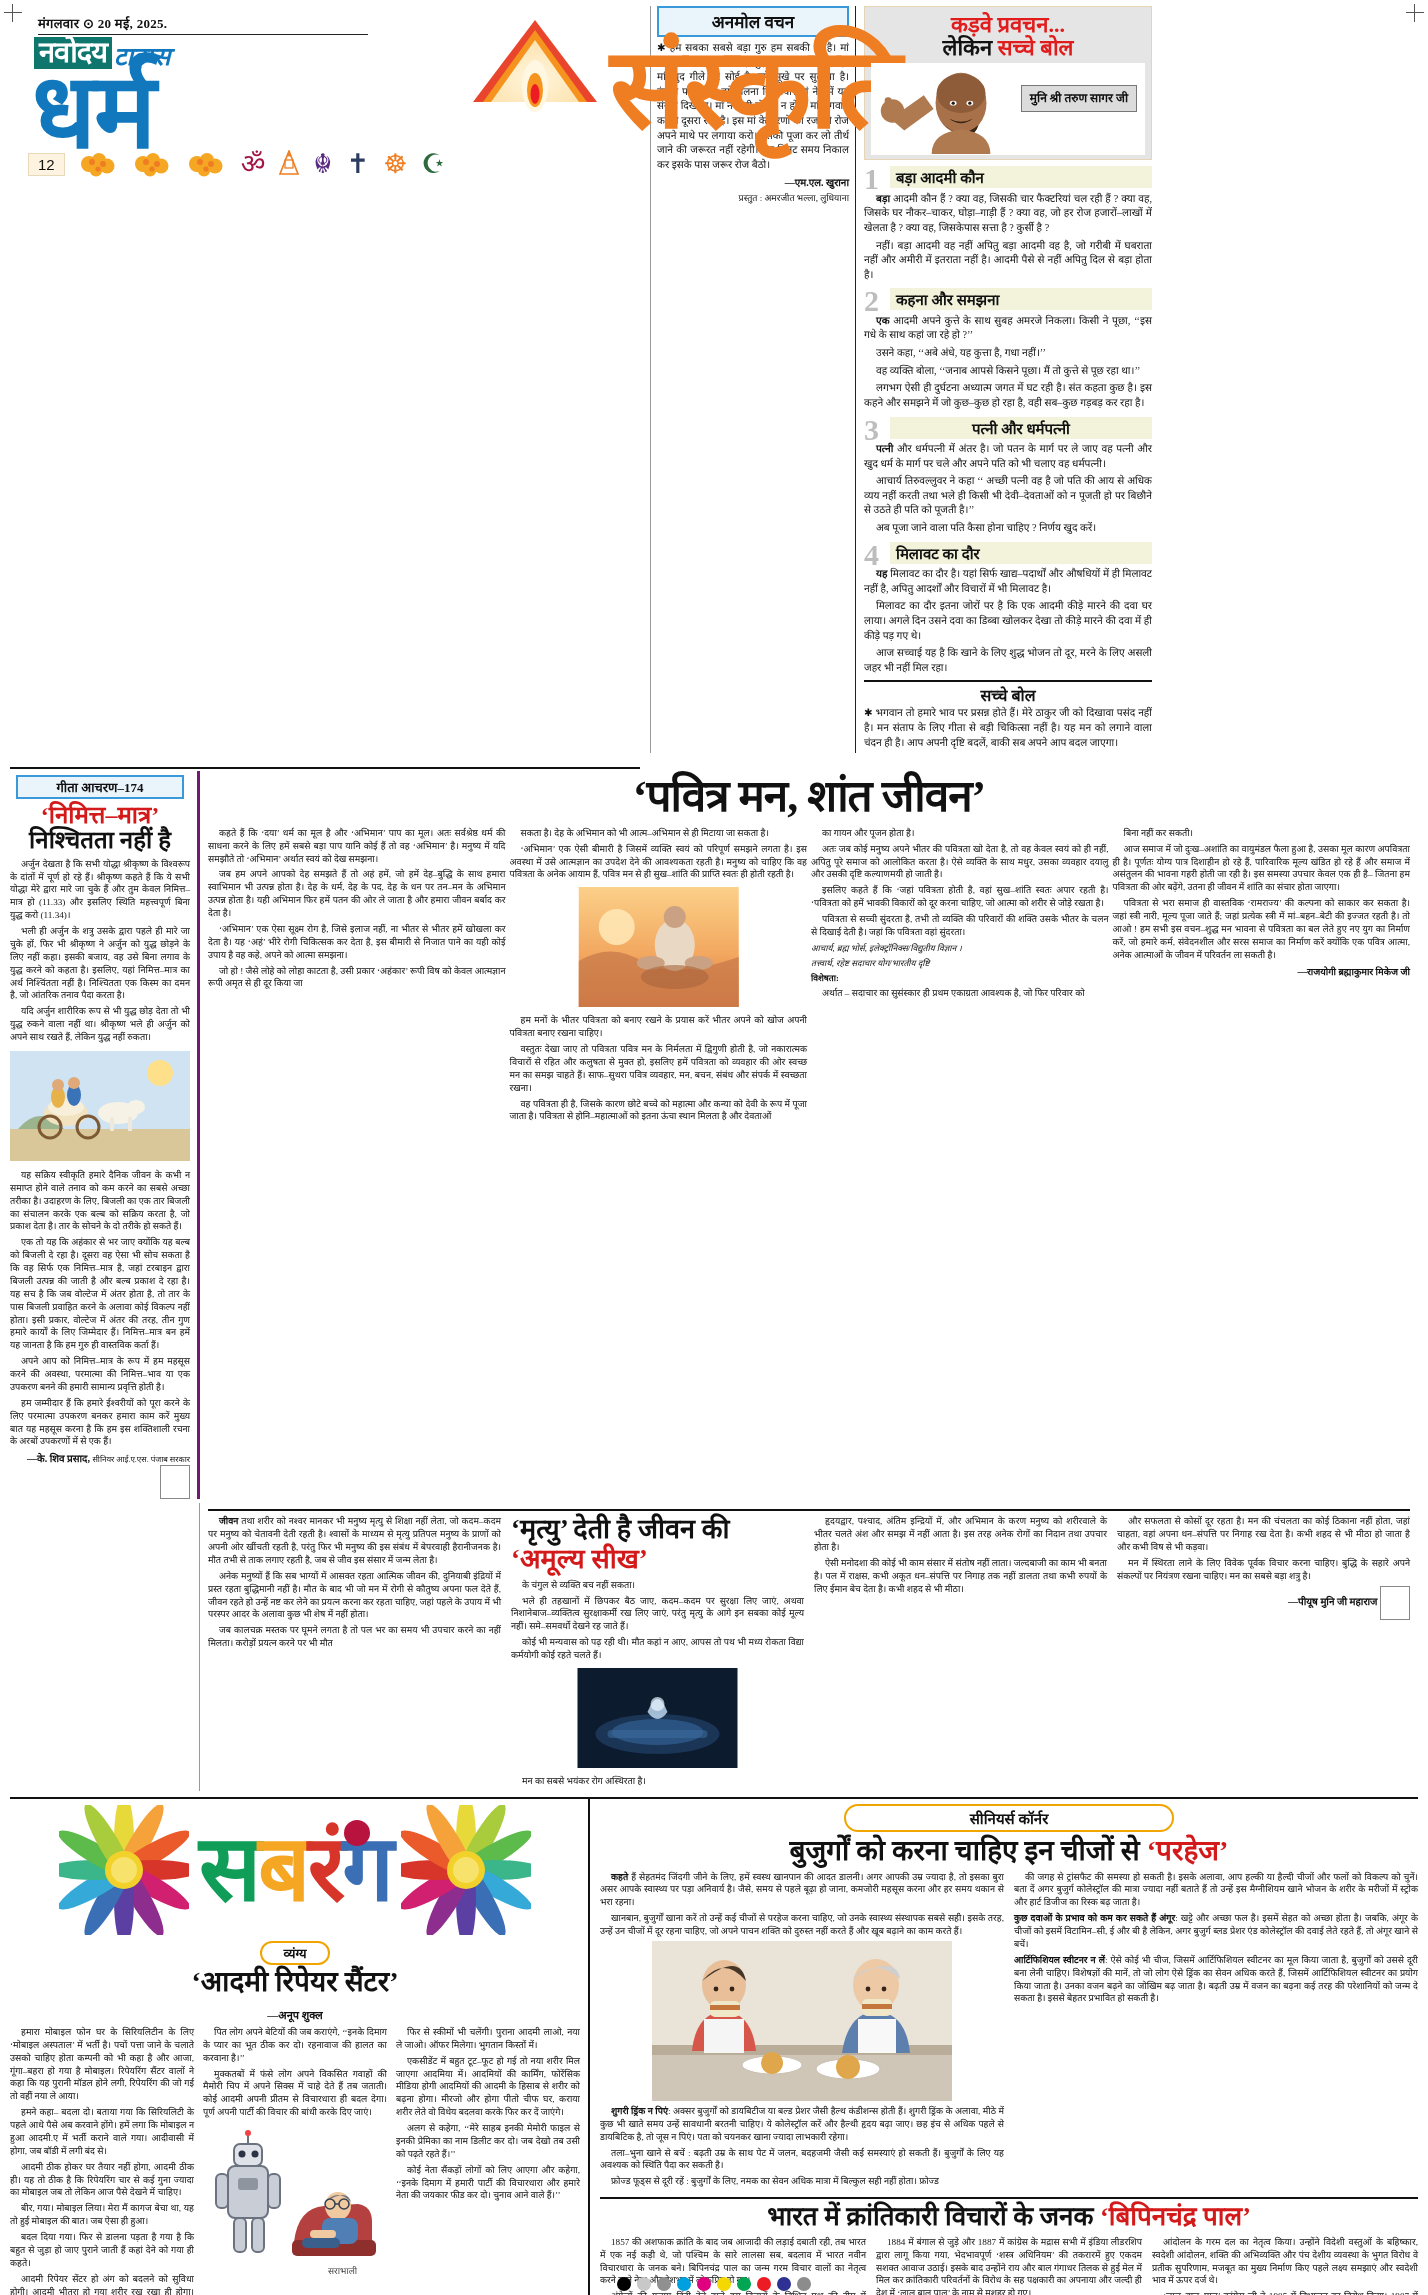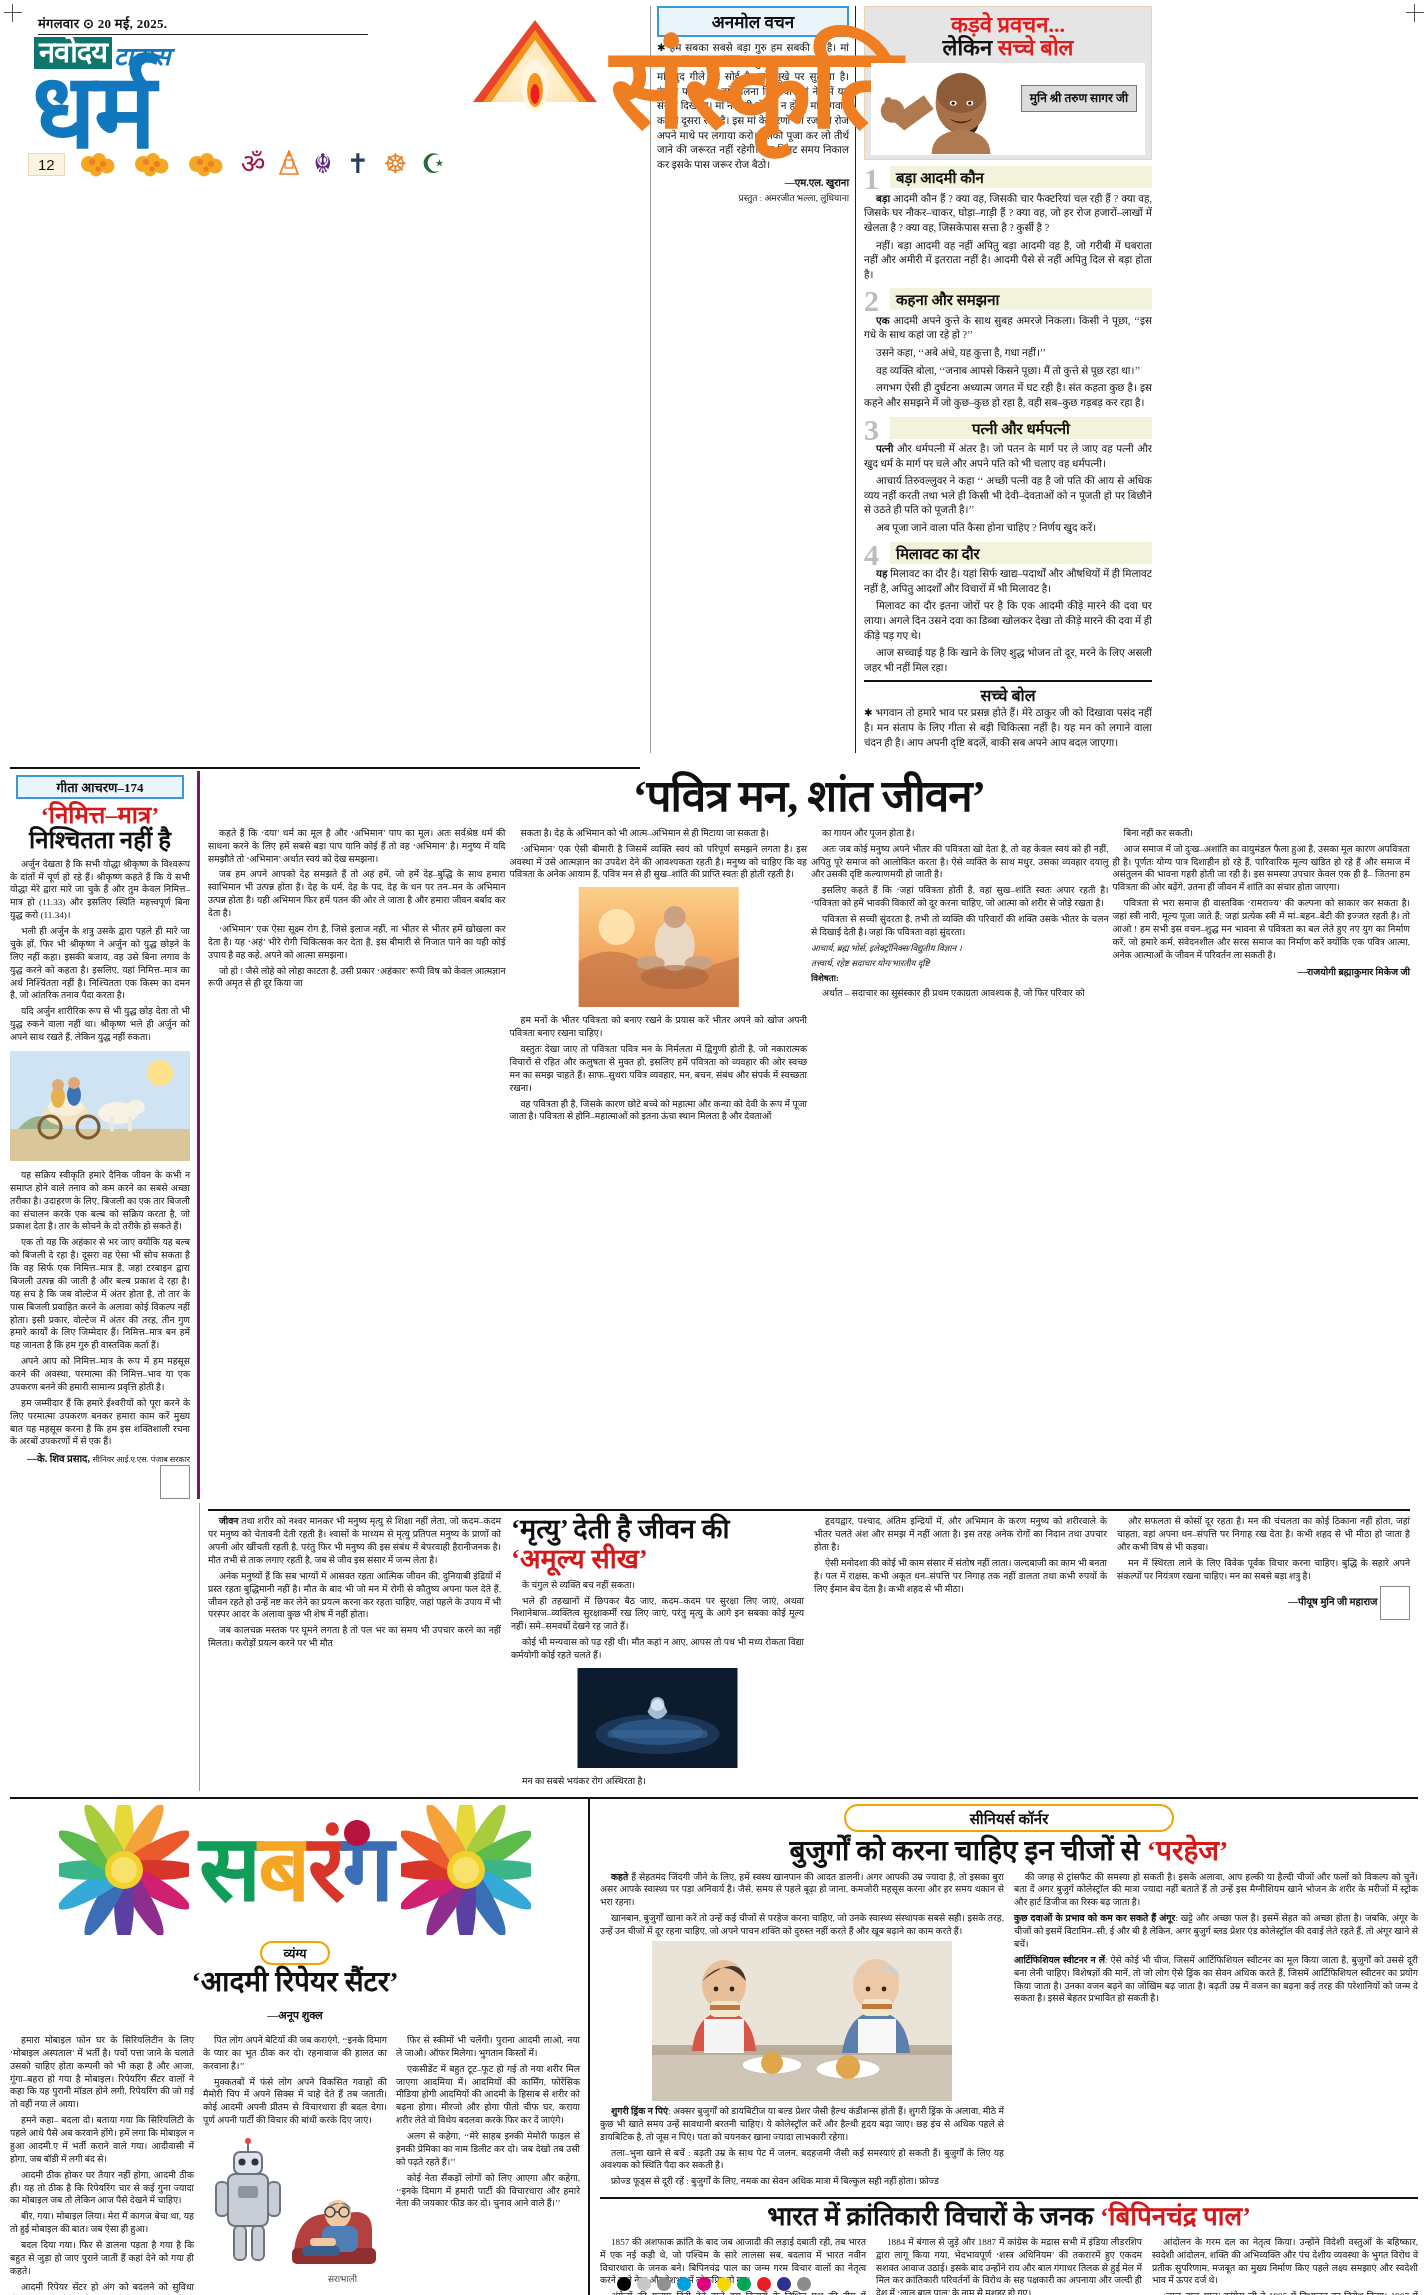--- a/index.html
+++ b/index.html
@@ -73,21 +73,21 @@
   .mrityu-head { font-weight:bold; font-size:27px; line-height:1.1; text-align:center;}
   .mrityu-head em { color:#d31919; font-style:normal; }
   .death-img { width:100%; height:100px; margin:3px 0; }
 
   
   .sabrang-wrap { display:flex; align-items:center; justify-content:center; gap:10px; padding:6px 0 0 0; }
   .sabrang-text { font-size:92px; font-weight:bold; line-height:.9; letter-spacing:-3px; white-space:nowrap;}
   .sb1{color:#0f9d58}.sb2{color:#f5a623}.sb3{color:#d8352a}.sb4{color:#3a6fb5}
   .vyang-tag { border:2px solid #f0a500; border-radius:12px; text-align:center; font-weight:bold; font-size:13px; padding:1px 10px; width:70px; margin:6px auto 2px auto;}
   .repair-head { text-align:center; font-weight:bold; font-size:28px; line-height:1.08; margin-bottom:10px;}
-  .byline { text-align:center; font-size:11px; font-weight:bold; margin-bottom:12px;}
+  .byline { text-align:center; font-size:11px; font-weight:bold; margin-bottom:4px;}
   .robot-img { width:100%; height:170px; }
 
   .seniors-tag { border:2px solid #f0a500; border-radius:16px; text-align:center; font-weight:bold; font-size:15px; padding:2px 14px; margin:5px auto 4px auto; width:330px; background:#fff;}
   .seniors-head { text-align:center; font-weight:bold; font-size:28px; line-height:1.1; margin-bottom:4px;}
   .seniors-head em { color:#d31919; font-style:normal; }
   .seniors-img { width:100%; height:160px; }
 
   .bharat-head { text-align:center; font-weight:bold; font-size:26px; line-height:1.1; margin:4px 0;}
   .bharat-head em { color:#d31919; font-style:normal; }
 

